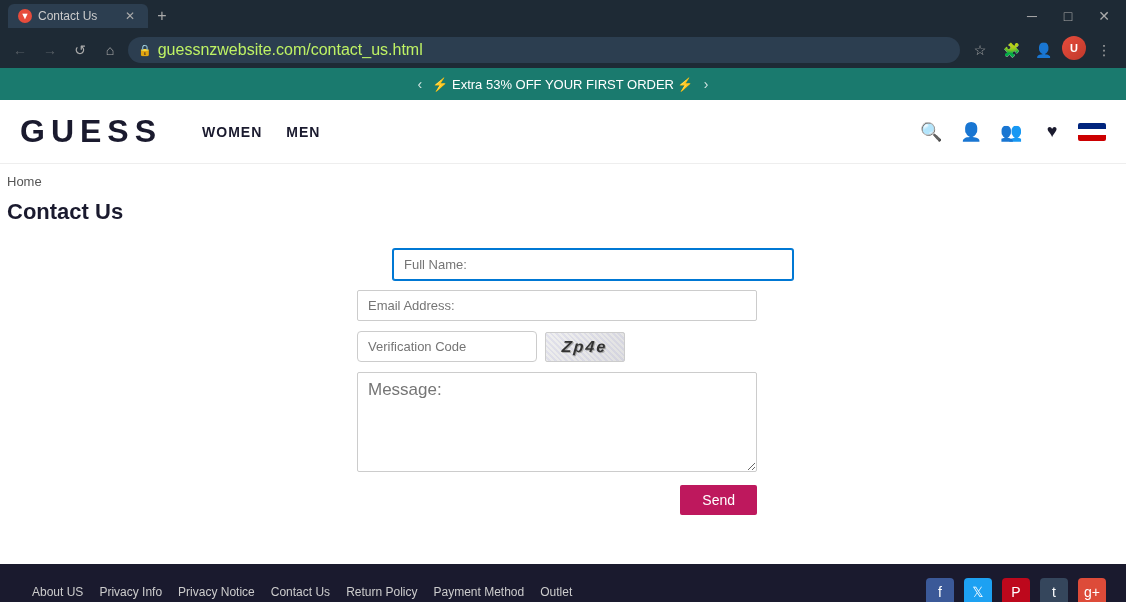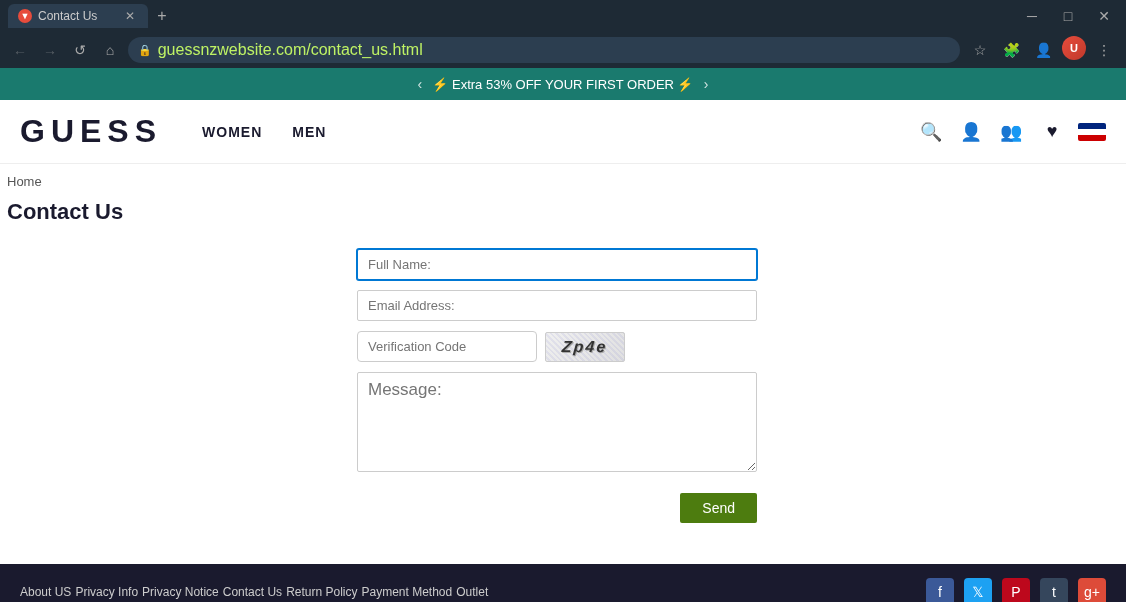--- a/index.html
+++ b/index.html
@@ -136,21 +136,21 @@
     .logo {
       font-size: 32px;
       font-weight: 900;
       letter-spacing: 6px;
       color: #1a1a2e;
       font-family: Liberation Sans, sans-serif;
       margin-right: 40px;
     }
     .nav-links {
       display: flex;
-      gap: 30px;
+      gap: 24px;
       flex: 1;
     }
     .nav-link {
       font-size: 14px;
       font-weight: 600;
       color: #1a1a2e;
       cursor: pointer;
       letter-spacing: 1px;
       text-transform: uppercase;
       text-decoration: none;
@@ -206,20 +206,21 @@
       padding: 7px 10px;
       border: 1px solid #ccc;
       border-radius: 2px;
       font-size: 13px;
       color: #333;
       outline: none;
     }
     .form-input.focused {
       border-color: #0078d4;
       box-shadow: 0 0 0 1px #0078d4;
+      margin-left: 36px;
     }
     .verification-row {
       display: flex;
       gap: 8px;
       align-items: center;
     }
     .verification-input {
       width: 180px;
       padding: 7px 10px;
       border: 1px solid #ccc;
@@ -265,43 +266,43 @@
       border: 1px solid #ccc;
       border-radius: 2px;
       font-size: 17px;
       color: #999;
       resize: vertical;
       outline: none;
       font-family: Arial, sans-serif;
     }
     .send-btn {
       float: right;
-      background: #4d7c0f;
+      background: #be185d;
       color: white;
       border: none;
       padding: 7px 22px;
       font-size: 14px;
       cursor: pointer;
       border-radius: 2px;
-      margin-top: 8px;
     }
 
     
     .footer {
       background: #1a1a2e;
       color: #ccc;
       padding: 14px 20px;
       display: flex;
       align-items: center;
       justify-content: space-between;
     }
     .footer-links {
       display: flex;
-      gap: 4px;
+      gap: 16px;
       flex-wrap: wrap;
+      margin-left: 12px;
     }
     .footer-link {
       color: #ccc;
       font-size: 12px;
       cursor: pointer;
       text-decoration: none;
     }
     .social-icons {
       display: flex;
       gap: 10px;

